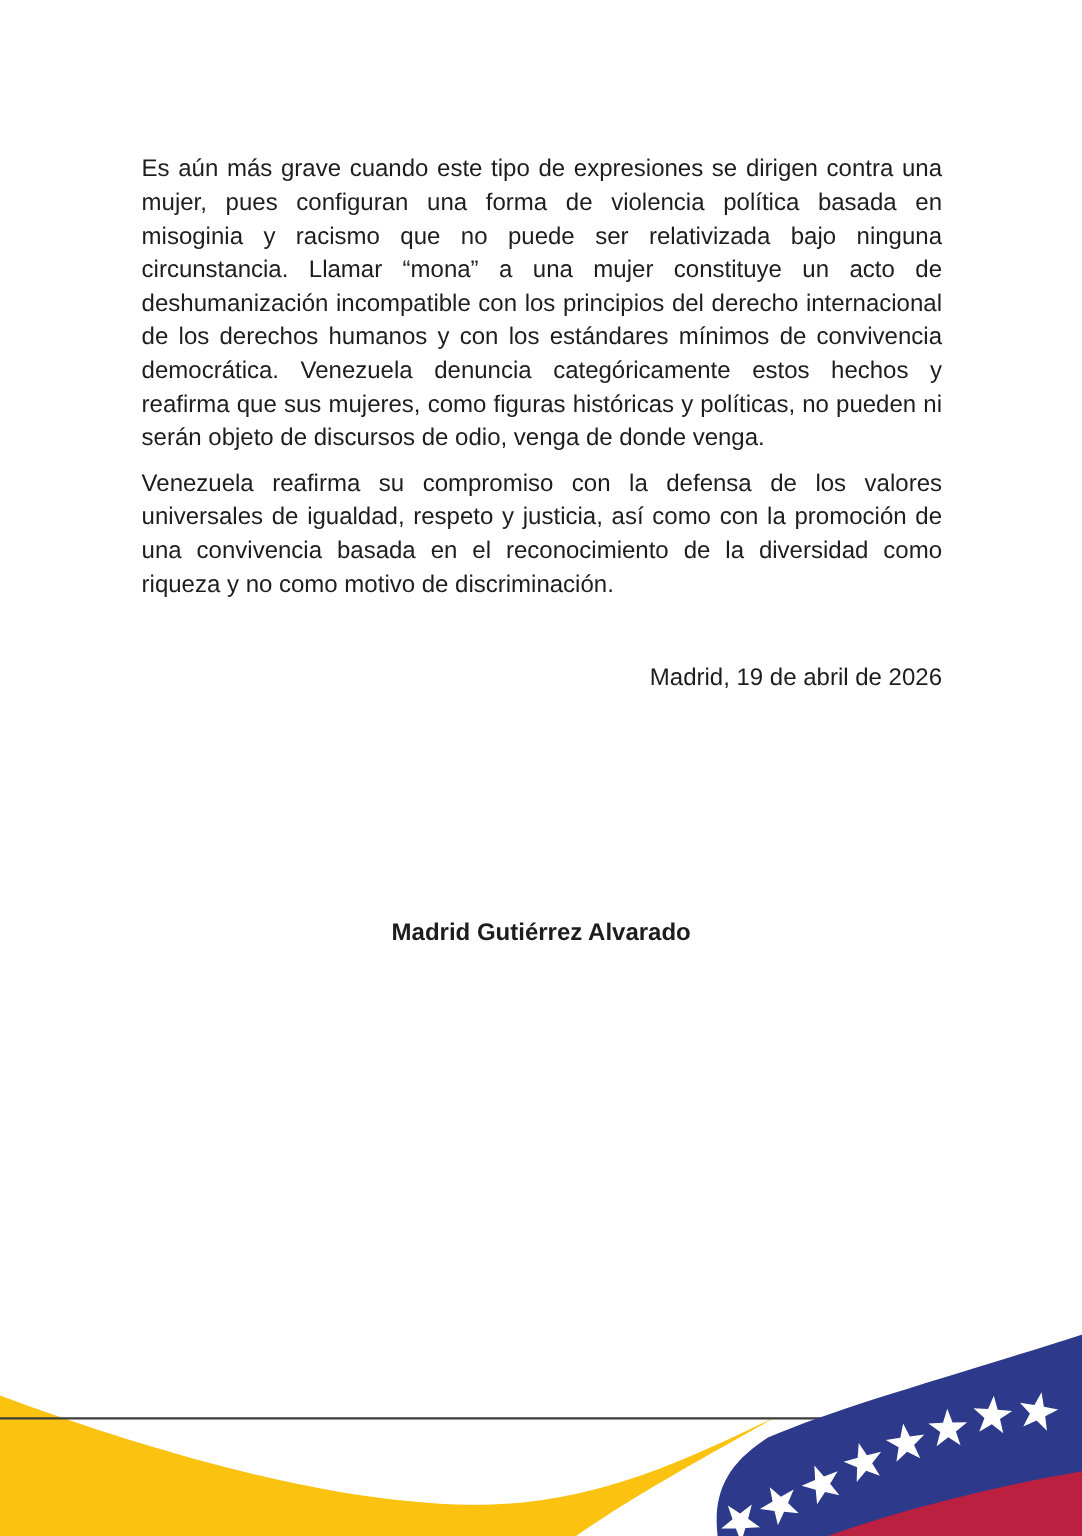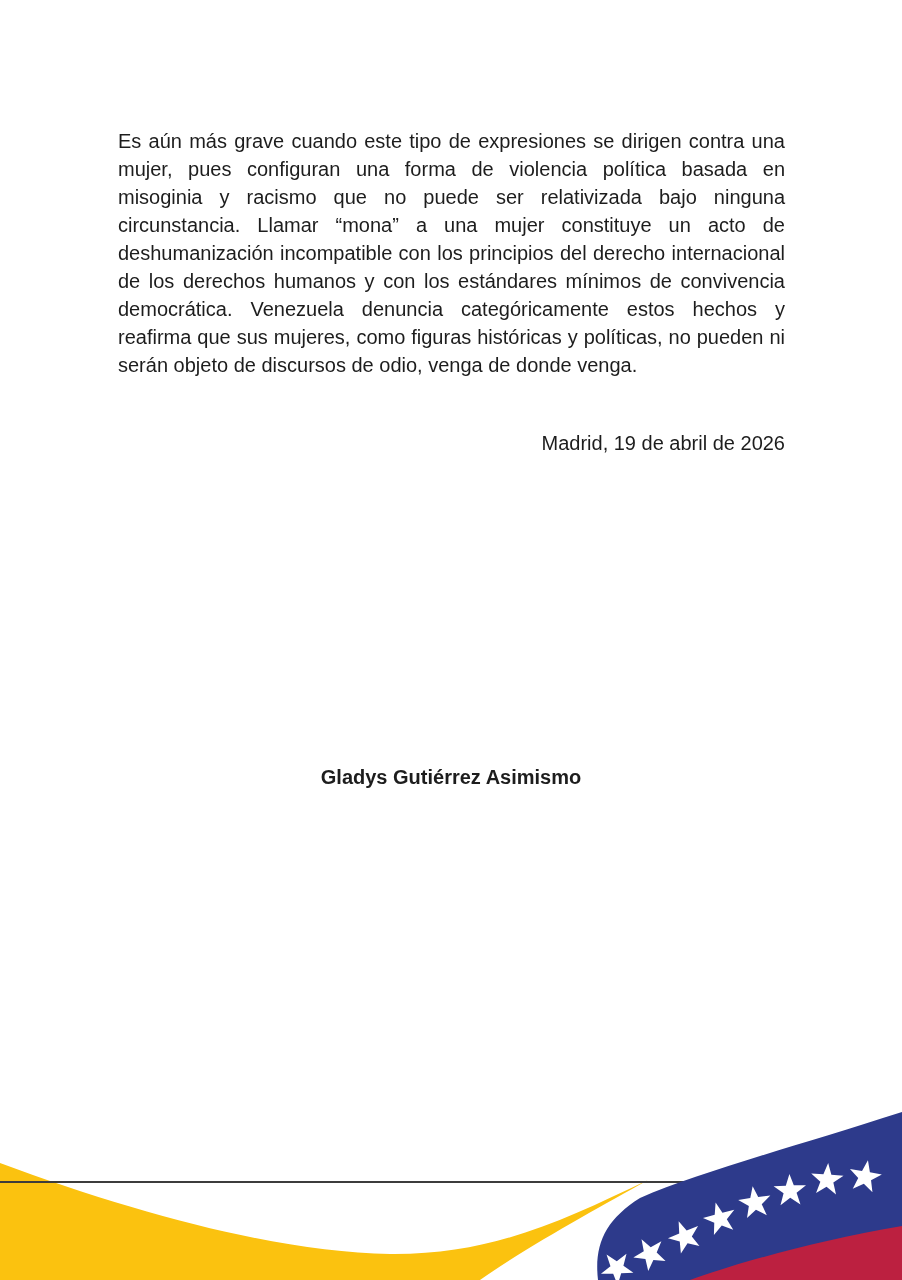--- a/index.html
+++ b/index.html
@@ -62,25 +62,26 @@
   .rule        { stroke: var(--rule-color, #3C3C3C); stroke-width: 2; }
   .star        { fill: var(--star-color, #FFFFFF); }
 </style>
 </head>
 <body>
 
 <div class="page">
 
   <div class="content">
     <p>Es aún más grave cuando este tipo de expresiones se dirigen contra una mujer, pues configuran una forma de violencia política basada en misoginia y racismo que no puede ser relativizada bajo ninguna circunstancia. Llamar “mona” a una mujer constituye un acto de deshumanización incompatible con los principios del derecho internacional de los derechos humanos y con los estándares mínimos de convivencia democrática. Venezuela denuncia categóricamente estos hechos y reafirma que sus mujeres, como figuras históricas y políticas, no pueden ni serán objeto de discursos de odio, venga de donde venga.</p>
+    <p>Venezuela reafirma su compromiso con la defensa de los valores universales de igualdad, respeto y justicia, así como con la promoción de una convivencia basada en el reconocimiento de la diversidad como riqueza y no como motivo de discriminación.</p>
     <div class="dateline">Madrid, 19 de abril de 2026</div>
   </div>
 
   <div class="signature">
-    <div class="name">Gladys Gutiérrez Asimismo</div>
+    <div class="name">Madrid Gutiérrez Alvarado</div>
   </div>
 
   <svg class="footer-art" viewBox="0 0 902 180" xmlns="http://www.w3.org/2000/svg" aria-hidden="true">
     <defs>
       <polygon id="star-shape" points="0,-17 4,-5.5 16.2,-5.3 6.5,2.1 10,13.8 0,6.8 -10,13.8 -6.5,2.1 -16.2,-5.3 -4,-5.5"></polygon>
     </defs>
 
     <path class="wave-yellow" d="M0,63 C140,115 280,152 390,154 C490,155 560,122 648,80 C600,107 530,145 480,180 L0,180 Z"></path>
 
     <line class="rule" x1="0" y1="82" x2="688" y2="82"></line>

